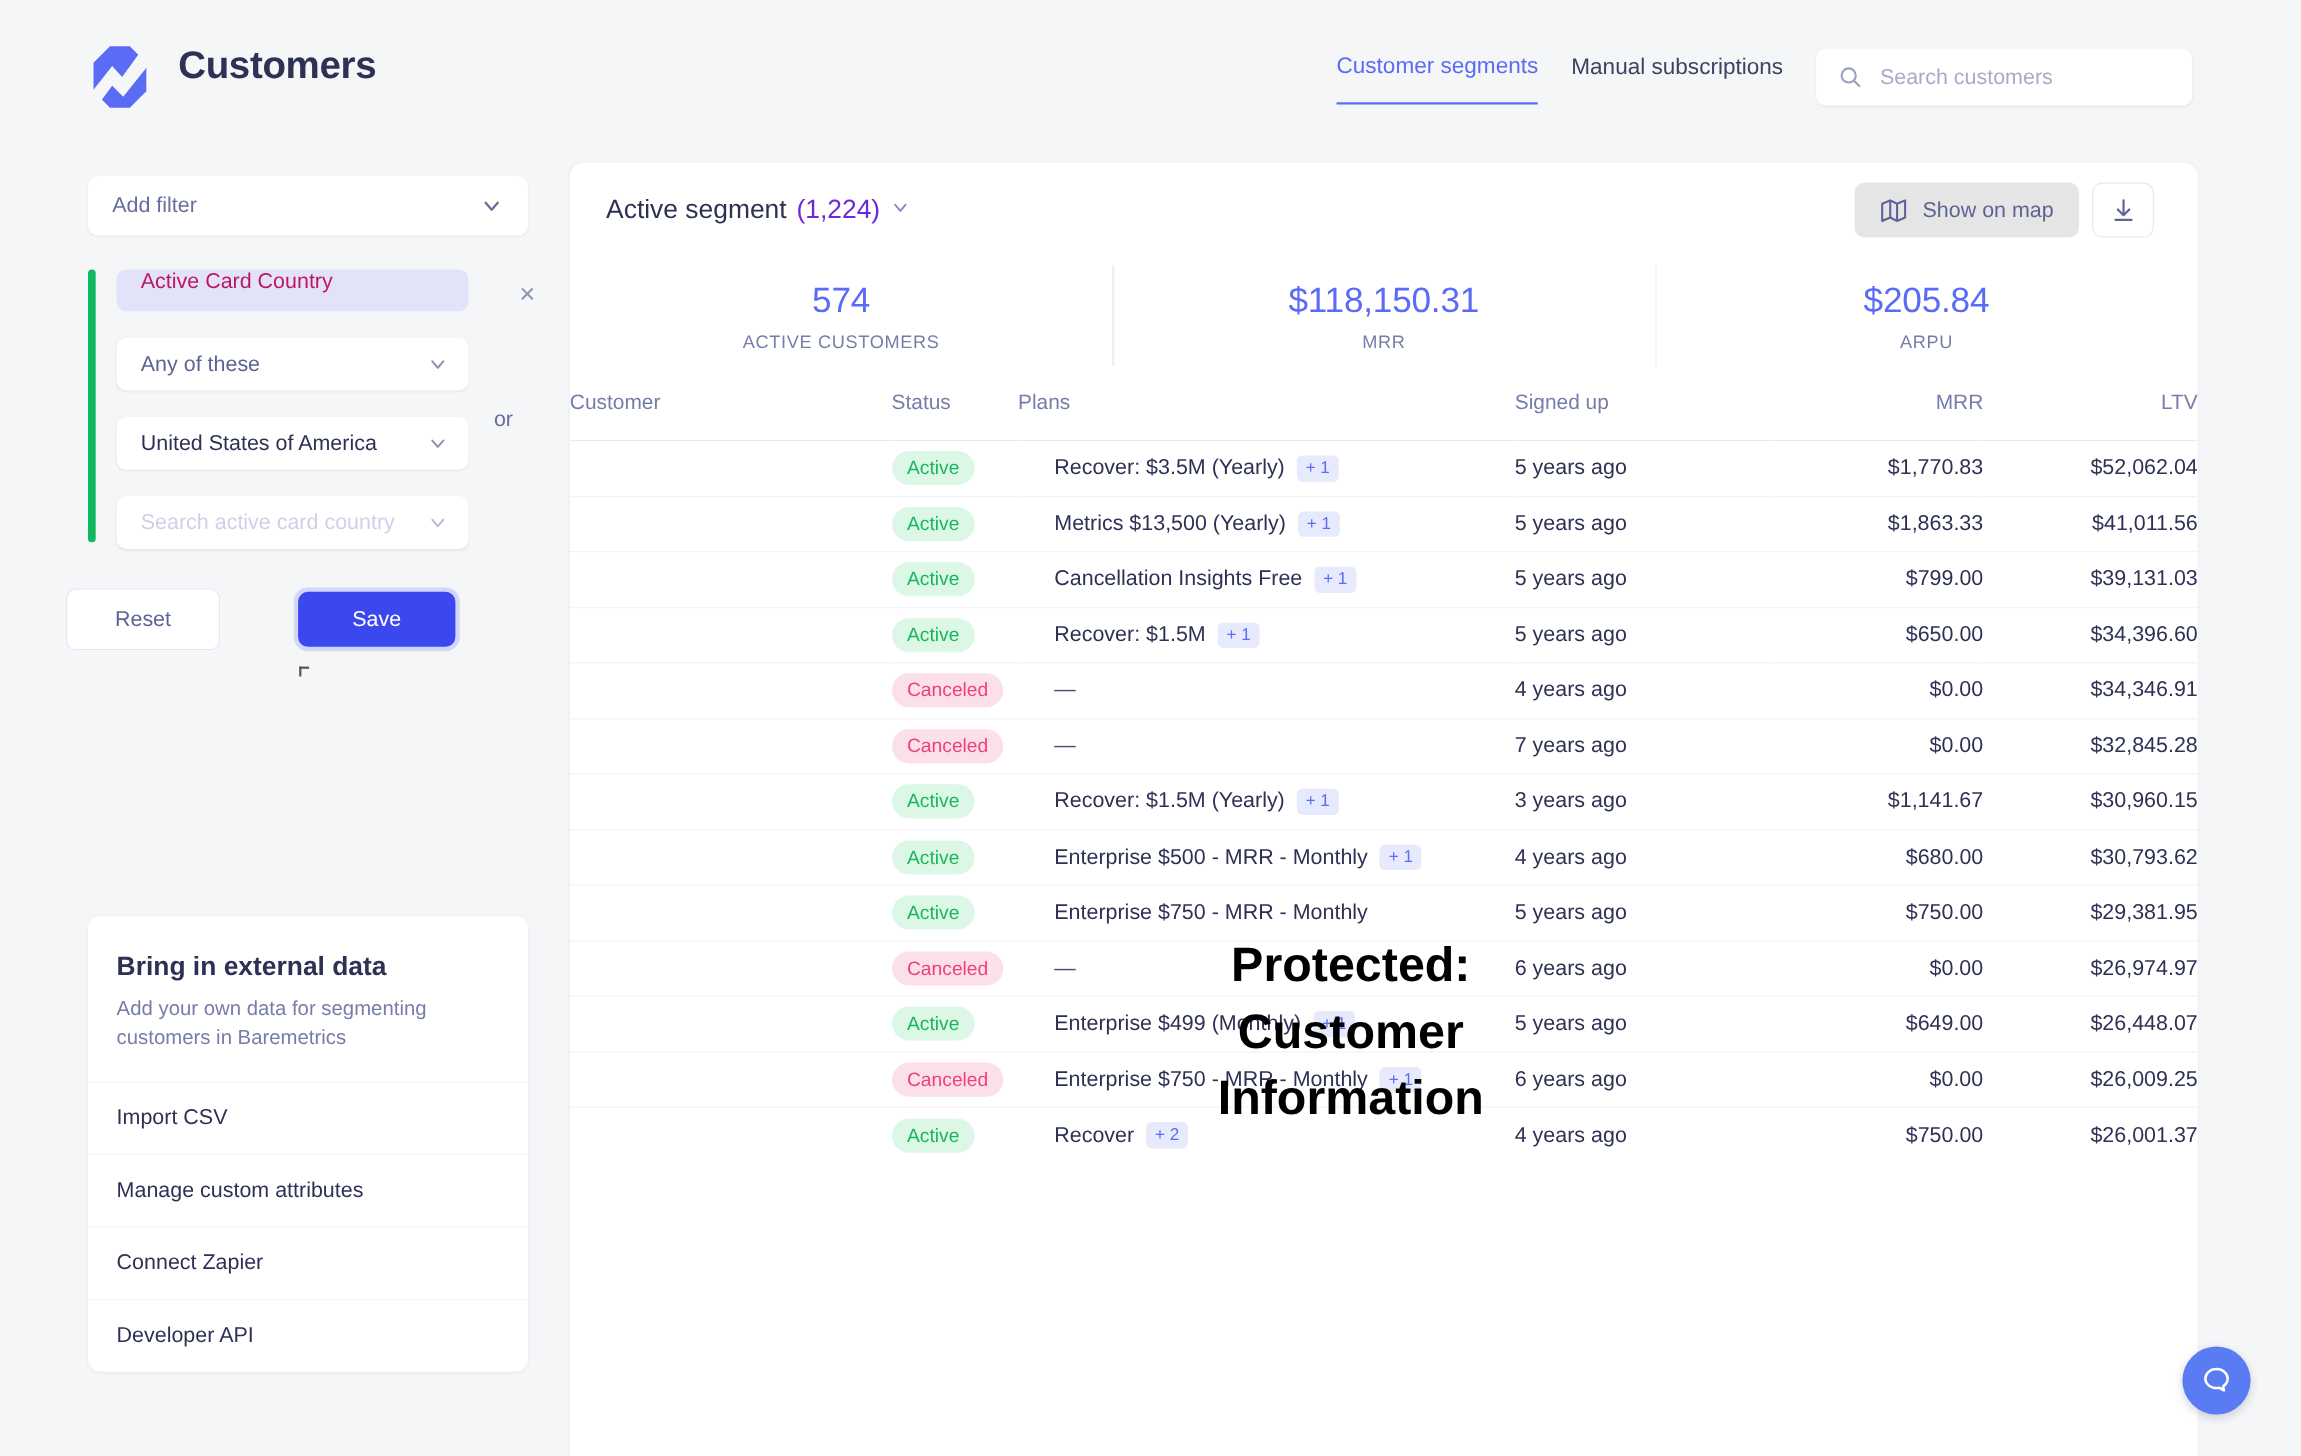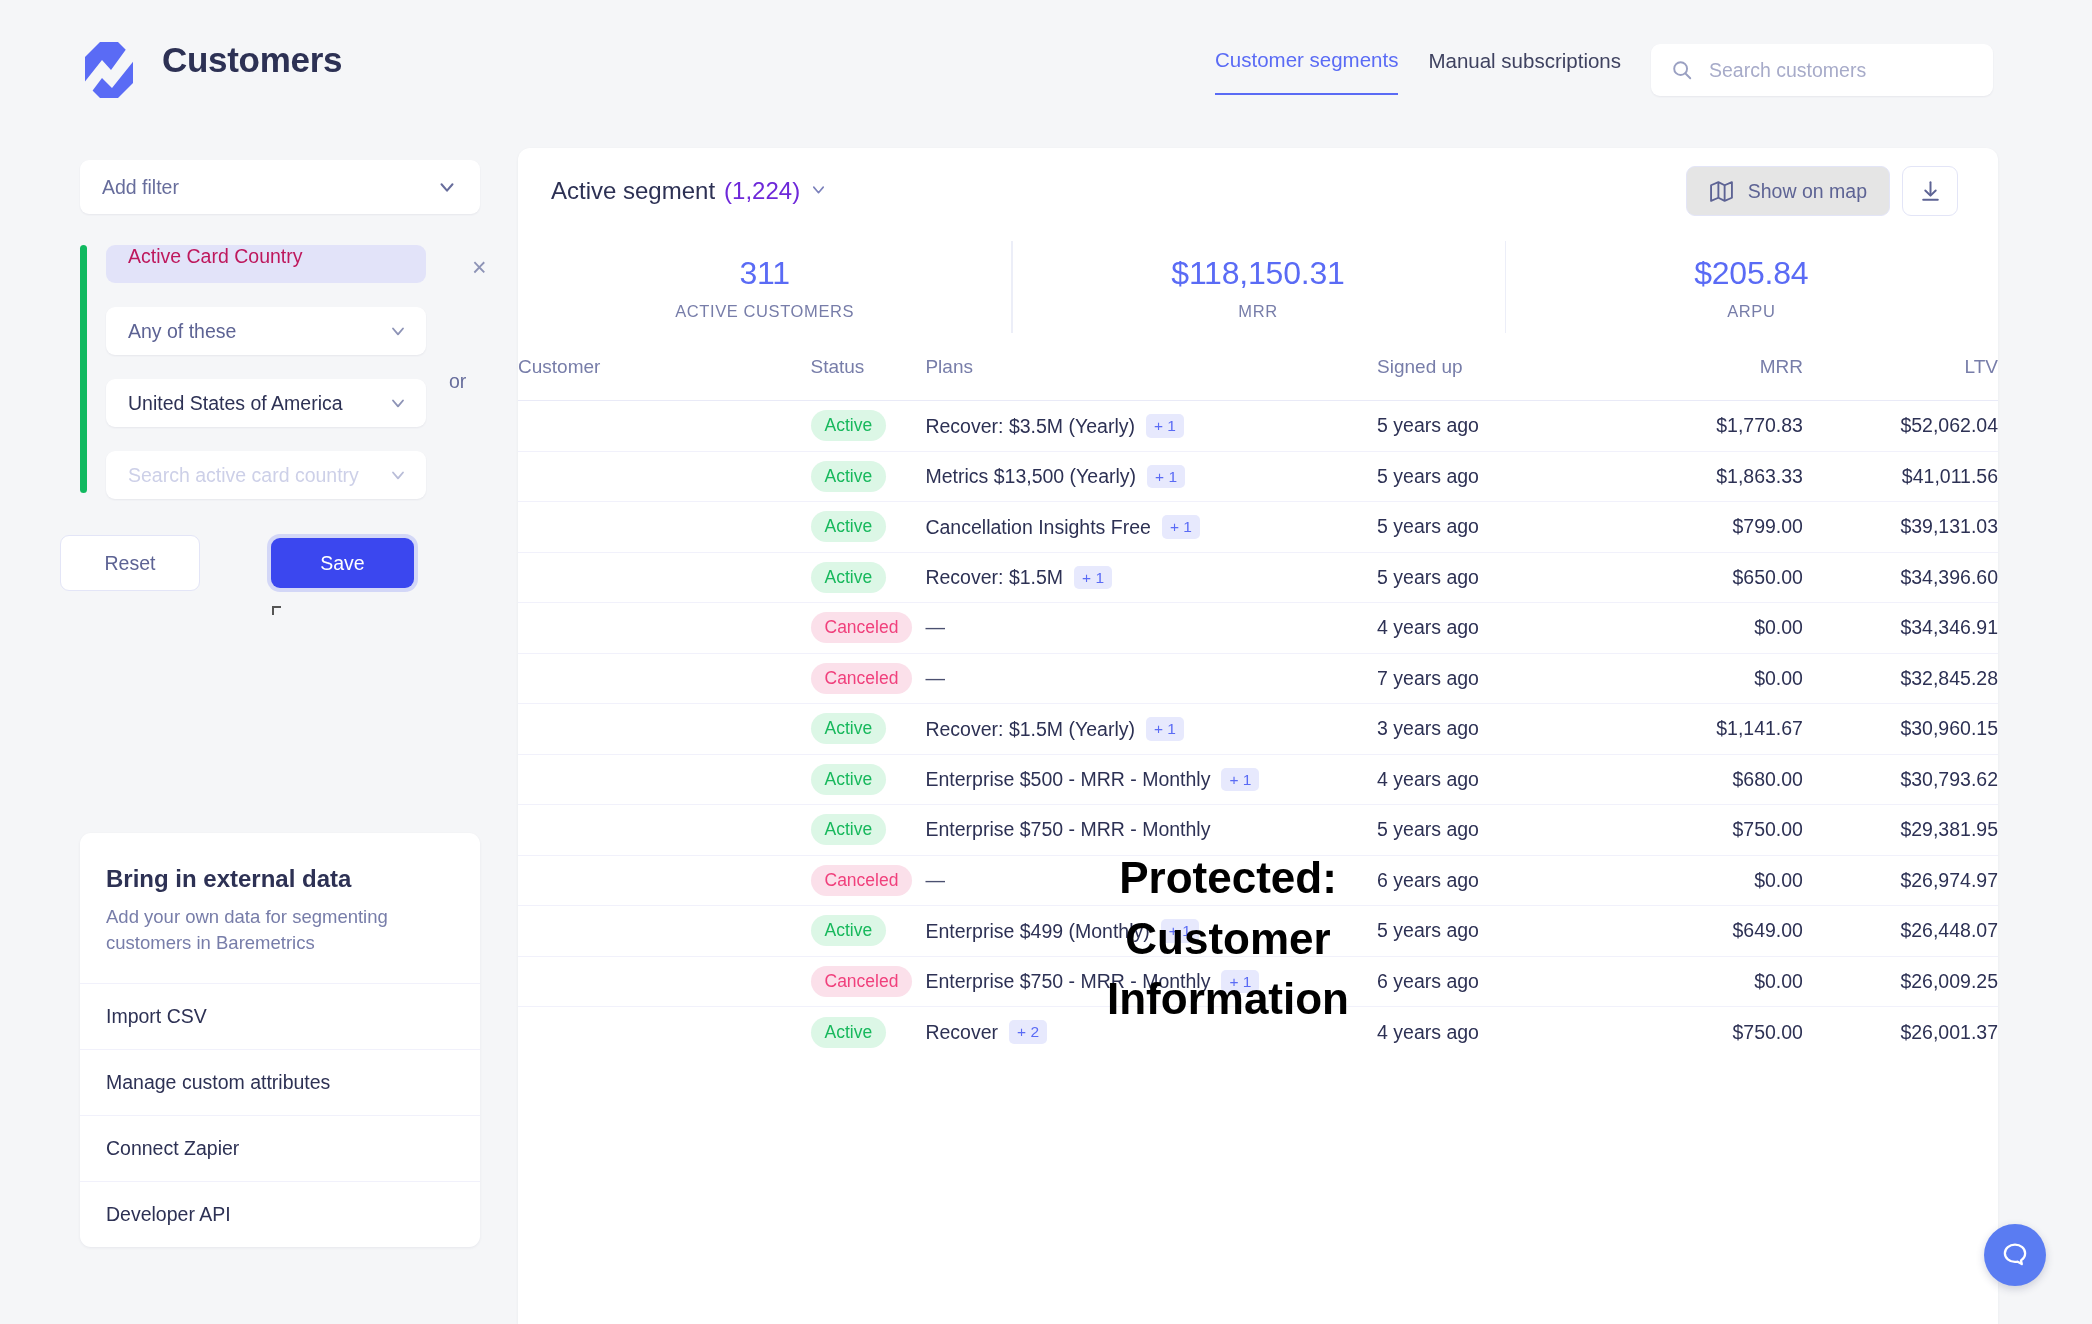--- a/index.html
+++ b/index.html
@@ -157,21 +157,21 @@
   .c-plan { width: 440px; }
   .c-sign { width: 225px; }
   .c-mrr  { width: 190px; }
   .c-ltv  { width: 190px; }
   .badge {
     display: inline-flex; align-items: center; justify-content: center;
     height: 31px; padding: 0 14px; border-radius: 16px; font-size: 17.5px;
   }
   .badge.active { background: #dcf7e6; color: #17b85c; }
   .badge.canceled { background: #fbe0ea; color: #f0407c; }
-  .plancell { display: flex; align-items: flex-end; gap: 11px; }
+  .plancell { display: flex; align-items: center; gap: 11px; margin-left: 33px; }
   .pbadge {
     background: #e7e9fd; color: #5a6bf5; font-size: 15.5px;
     border-radius: 5px; padding: 4px 8px; line-height: 1;
   }
   .dash { color: #4b5070; }
 
   .protected {
     position: absolute; left: 525px; top: 700px; width: 370px;
     text-align: center; font-size: 44px; font-weight: bold; color: #000;
     line-height: 1.38; pointer-events: none;
@@ -296,21 +296,21 @@
             <line x1="12" y1="3" x2="12" y2="15" stroke-linecap="round"></line>
             <polyline points="7 11 12 16 17 11" stroke-linecap="round" stroke-linejoin="round"></polyline>
             <line x1="5" y1="20" x2="19" y2="20" stroke-linecap="round"></line>
           </svg>
         </div>
       </div>
     </div>
 
     <div class="kpis">
       <div class="kpi">
-        <div class="v">311</div>
+        <div class="v">574</div>
         <div class="l">ACTIVE CUSTOMERS</div>
       </div>
       <div class="kpi">
         <div class="v">$118,150.31</div>
         <div class="l">MRR</div>
       </div>
       <div class="kpi">
         <div class="v">$205.84</div>
         <div class="l">ARPU</div>
       </div>

